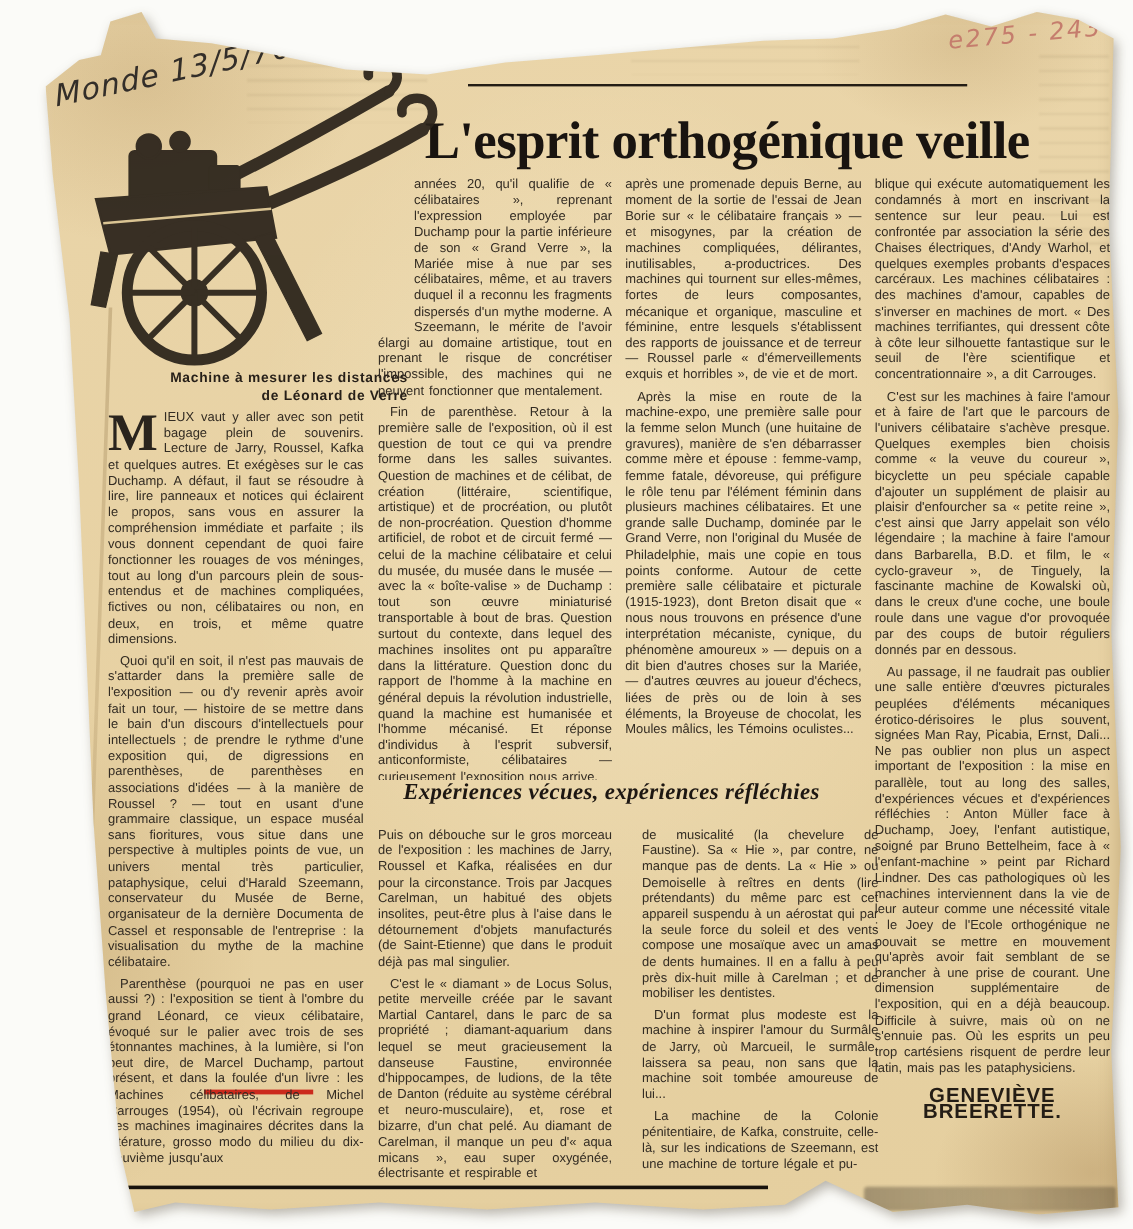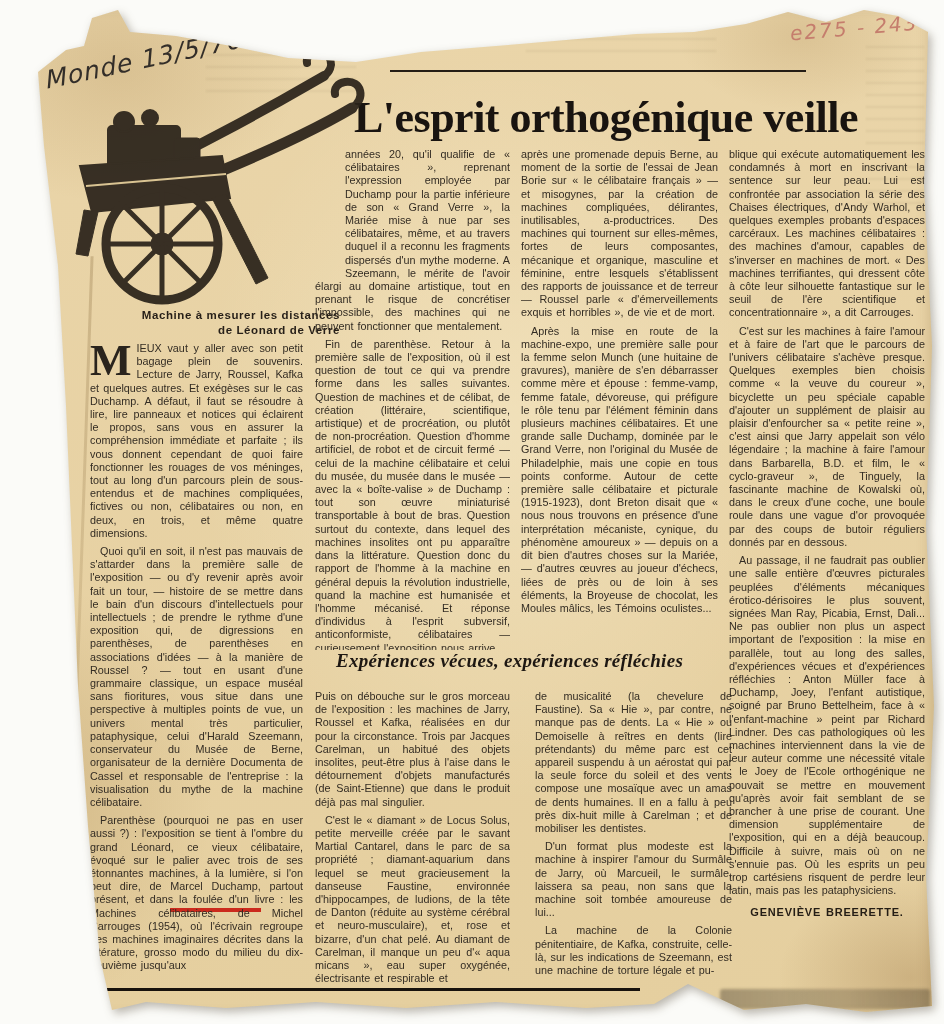--- a/index.html
+++ b/index.html
@@ -92,21 +92,21 @@
   }
   .red-underline{
     border-bottom:4px solid #cb2a1d;padding-bottom:16px;
   }
   .subheading{
     position:absolute;left:310px;top:644px;width:376px;text-align:left;
     font-family:"Liberation Serif",serif;font-weight:bold;font-style:italic;
     font-size:19px;color:#1d1712;letter-spacing:.3px;white-space:nowrap;
   }
   .byline{
-    text-align:center;font-weight:bold;font-size:11px;letter-spacing:.8px;
+    text-align:center;font-weight:bold;font-size:17px;letter-spacing:.8px;
     color:#241d15;margin:9px 0 20px 0;
   }
   .footnote{
     font-family:"Liberation Serif",serif;font-size:11px;line-height:13px;
     text-align:justify;color:#2c251d;margin:0;
   }
   .bottom-rule{position:absolute;left:66px;top:982px;width:548px;height:3px;background:#17120d;}
   .bottom-smudge{
     position:absolute;left:694px;top:983px;width:210px;height:20px;
     background:linear-gradient(90deg,rgba(30,24,16,.55),rgba(30,24,16,.35) 60%,rgba(30,24,16,.5));

